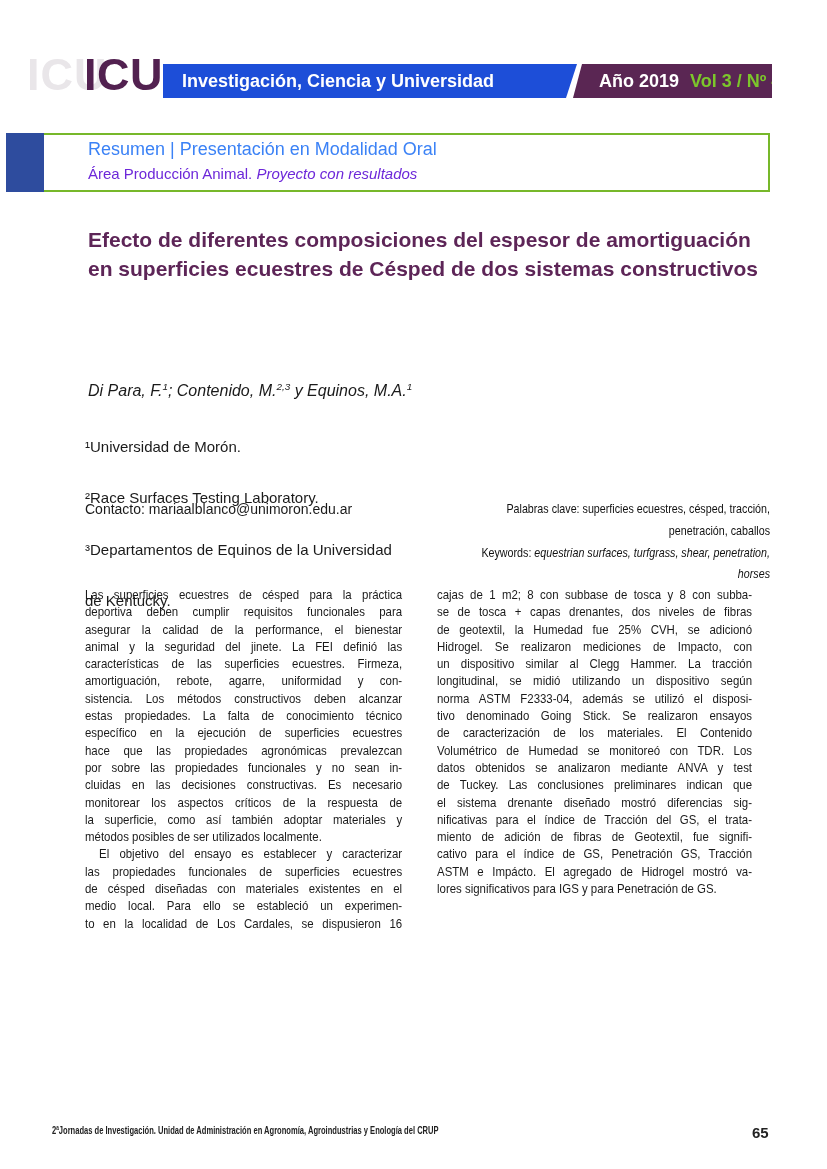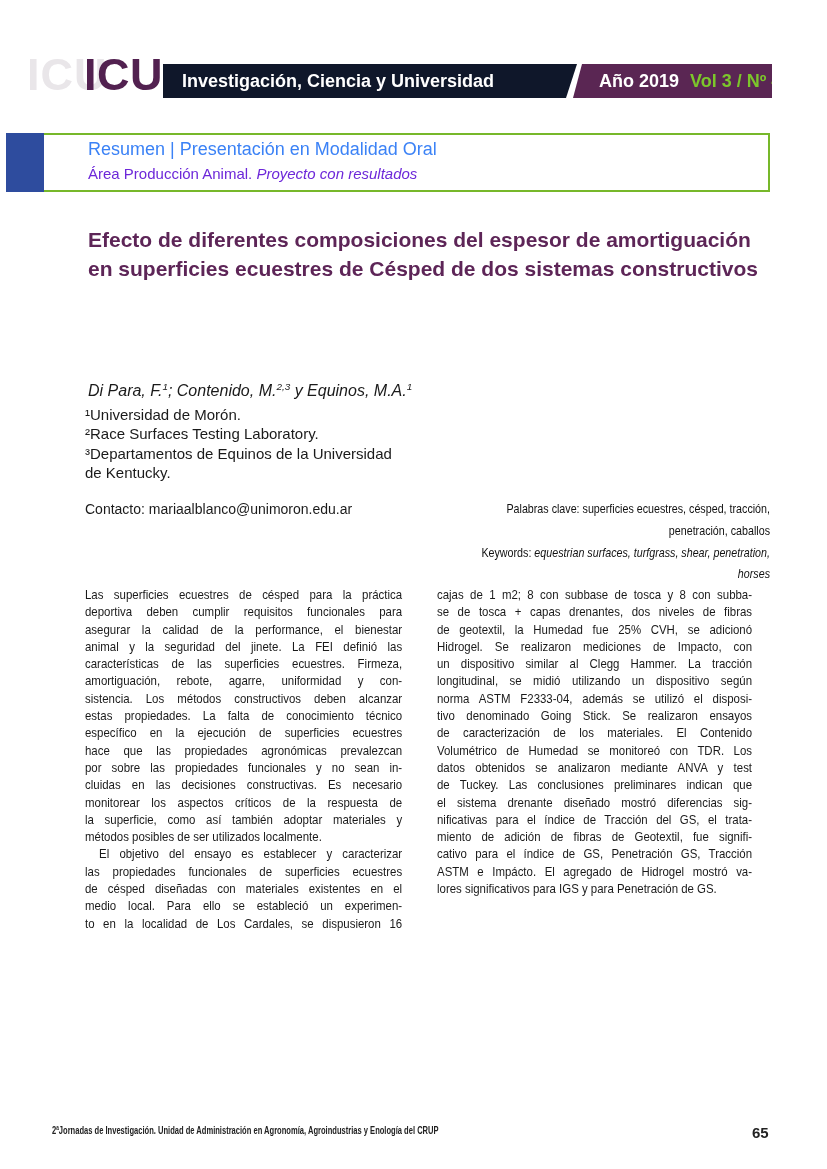--- a/index.html
+++ b/index.html
@@ -14,21 +14,21 @@
   .logo-ghost {
     position:absolute; left:27px; top:52px; font-size:45px; font-weight:bold;
     color:#e9e6e9; letter-spacing:1px; line-height:46px;
   }
   .logo {
     position:absolute; left:84px; top:52px; font-size:45px; font-weight:bold;
     color:#522150; line-height:46px; letter-spacing:0.5px;
   }
   .banner {
     position:absolute; left:163px; top:64px; width:414px; height:34px;
-    background:#0f172a; clip-path:polygon(0 0,414px 0,403px 34px,0 34px);
+    background:#1d4ed8; clip-path:polygon(0 0,414px 0,403px 34px,0 34px);
     color:#ffffff; font-size:18px; font-weight:bold; line-height:34px;
     text-indent:19px; white-space:nowrap;
   }
   .volbox {
     position:absolute; left:573px; top:64px; width:199px; height:34px;
     background:#5a2653; clip-path:polygon(9px 0,199px 0,199px 34px,0 34px);
     font-size:18px; font-weight:bold; line-height:34px; white-space:nowrap;
   }
   .volbox .year { color:#ffffff; margin-left:26px; }
   .volbox .vol  { color:#7cc62b; margin-left:11px; }
@@ -65,21 +65,21 @@
 
   
   .authors {
     position:absolute; left:88px; top:382px; font-size:16px; font-style:italic;
     color:#1a1a1a; white-space:nowrap;
   }
   .affiliations {
     position:absolute; left:85px; top:405px; font-size:15px; line-height:19.3px;
     color:#1a1a1a;
   }
-  .affiliations .line { white-space:nowrap; }
+  .affiliations .line { white-space:nowrap;margin-top:32px; }
 
   
   .contact { position:absolute; left:85px; top:501px; font-size:14px; white-space:nowrap; }
   .keywords {
     position:absolute; left:350px; top:499px; width:420px; text-align:right;
     font-size:12.6px; line-height:21.8px; color:#111111;
     transform:scaleX(0.85); transform-origin:100% 0;
   }
   .keywords .kw-line { white-space:nowrap; }
   .keywords .it { font-style:italic; }

